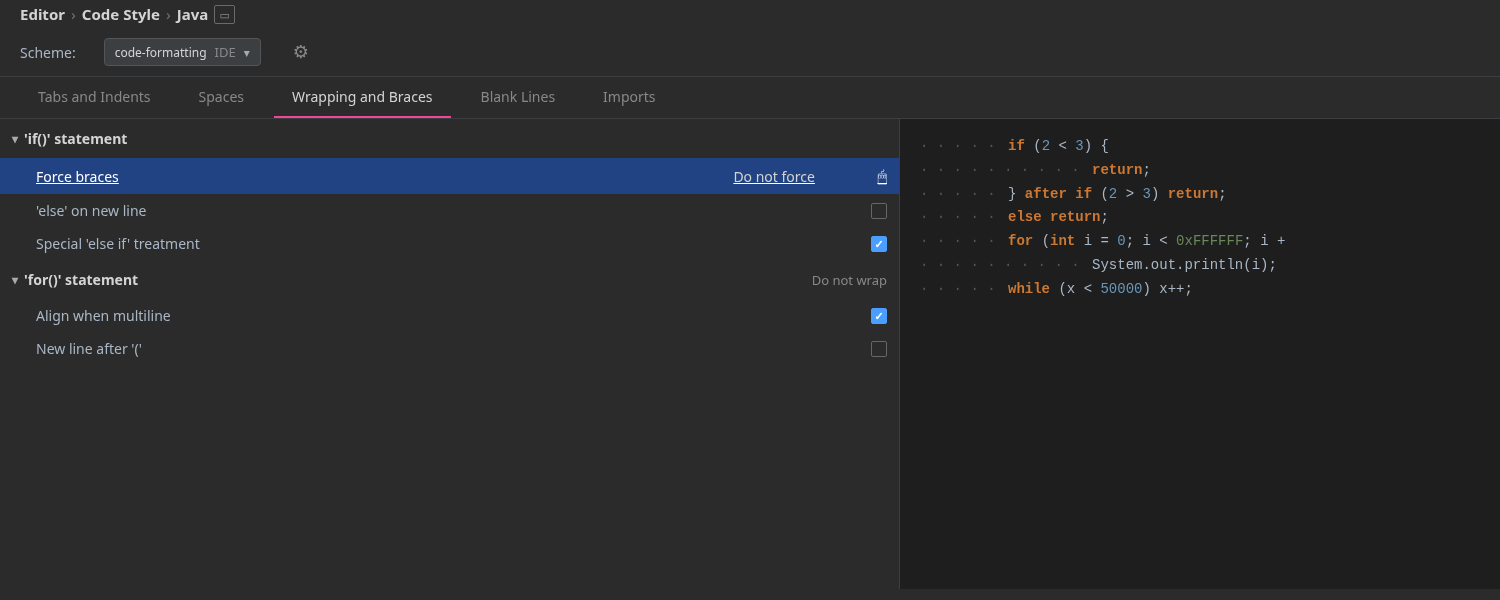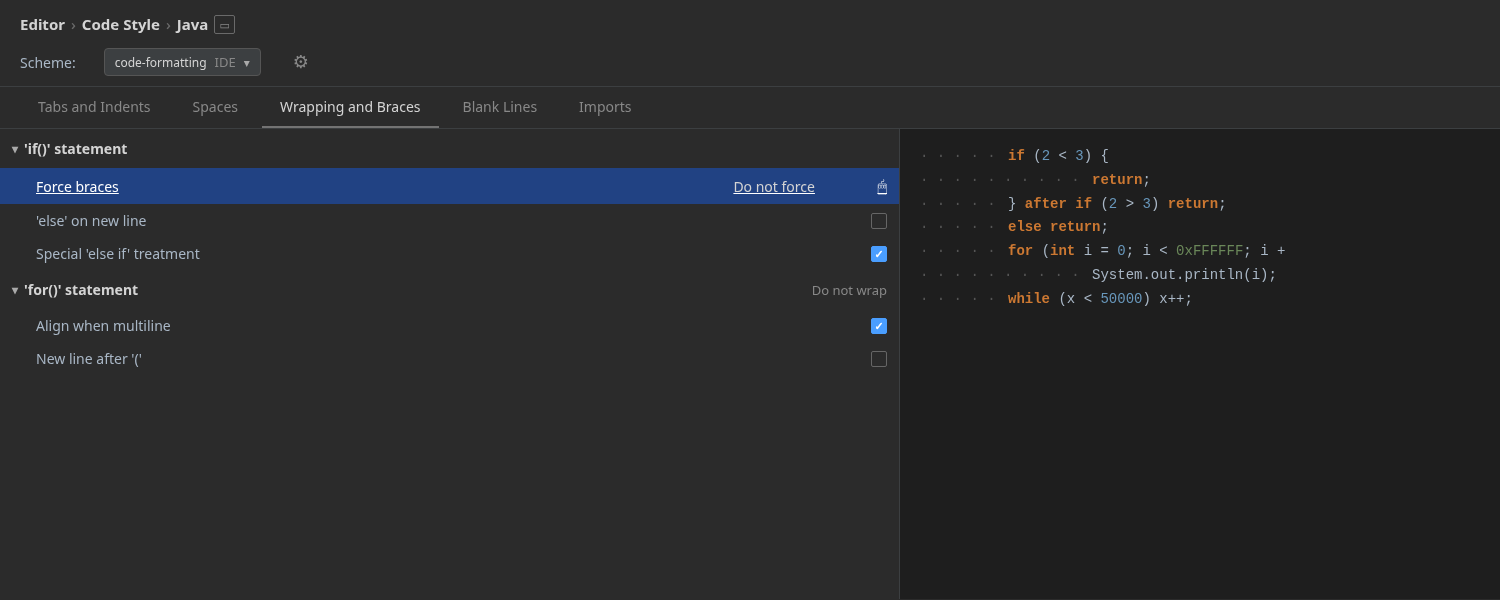--- a/index.html
+++ b/index.html
@@ -7,21 +7,21 @@
       background: #2b2b2b;
       color: #a9b7c6;
       font-family: 'Segoe UI', system-ui, sans-serif;
       font-size: 14px;
       width: 1500px;
       height: 600px;
       overflow: hidden;
     }
 
     .header {
-      padding: 14px 20px 10px 20px;
+      padding: 4px 20px 10px 20px;
       border-bottom: 1px solid #3c3f41;
     }
 
     .breadcrumb {
       display: flex;
       align-items: center;
       gap: 6px;
       font-size: 15px;
       font-weight: 500;
       color: #a9b7c6;
@@ -89,35 +89,35 @@
       color: #888;
       font-size: 18px;
       padding: 2px 4px;
     }
 
     .tabs-bar {
       display: flex;
       align-items: flex-end;
       padding: 0 20px;
       border-bottom: 1px solid #3c3f41;
-      gap: 6px;
+      gap: 12px;
     }
 
     .tab {
       padding: 10px 18px;
       font-size: 14px;
       color: #888;
       cursor: pointer;
       border-bottom: 2px solid transparent;
       white-space: nowrap;
     }
 
     .tab.active {
       color: #d4d4d4;
-      border-bottom: 2px solid #737373;
+      border-bottom: 2px solid #ec4899;
     }
 
     .main-content {
       display: flex;
       height: calc(600px - 130px);
     }
 
     .settings-panel {
       width: 900px;
       overflow-y: auto;

